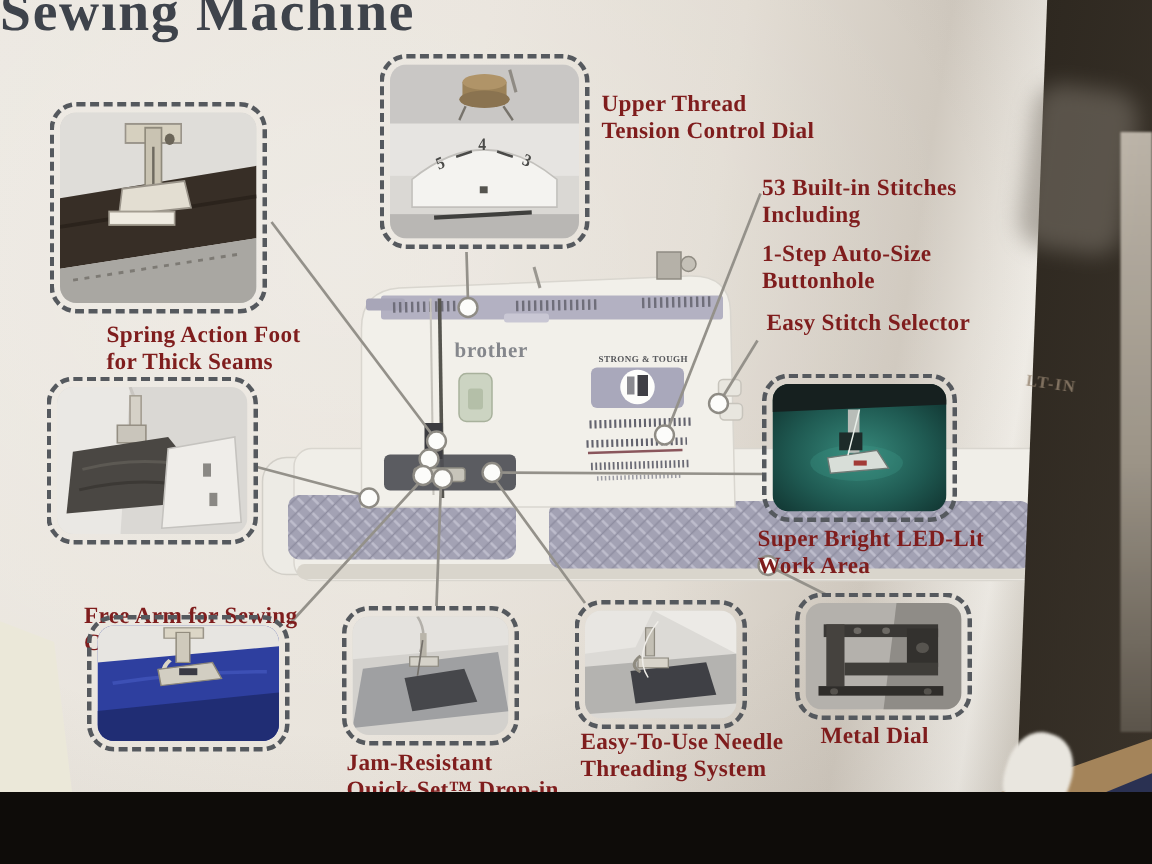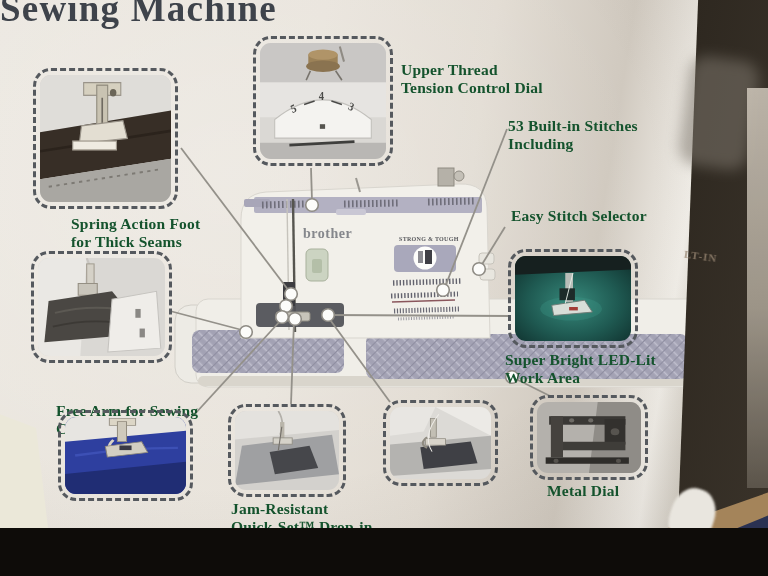--- a/index.html
+++ b/index.html
@@ -33,21 +33,21 @@
   .bottom-navy{left:0;top:0;width:768px;height:576px;z-index:5;background:#222b4c;
     clip-path:polygon(43% 96.9%,90.1% 94.4%,89% 100%,43.7% 100%);}
   .bottom-logo{left:398px;top:556px;z-index:5;color:#f2f3f6;font-weight:700;
     font-size:37px;letter-spacing:1px;line-height:1;}
 
   
   .title{left:0;top:-13px;z-index:4;color:#3e434b;font-weight:700;font-size:37px;
     letter-spacing:1.2px;white-space:nowrap;}
 
   
-  .lbl{position:absolute;z-index:4;color:#14532d;font-weight:700;font-size:15.5px;
+  .lbl{position:absolute;z-index:4;color:#7f1d1d;font-weight:700;font-size:15.5px;
     line-height:1.14;letter-spacing:.2px;white-space:pre-line;}
 
   
   .card{position:absolute;z-index:4;border:3px dashed #55595e;border-radius:18px;
     padding:4px;box-sizing:border-box;}
   .card svg{display:block;width:100%;height:100%;border-radius:11px;}
 
   .connectors{left:0;top:0;z-index:3;}
 </style>
 </head>
@@ -186,20 +186,22 @@
       <line x1="68" y1="50" x2="78" y2="53" stroke="#4a4a48" stroke-width="1.5"></line>
       <rect x="57" y="70" width="5" height="4" fill="#55544f"></rect>
       <line x1="28" y1="88" x2="90" y2="85" stroke="#3f3f3d" stroke-width="2.5"></line>
     </svg>
   </div>
   <div class="lbl" style="left:401px;top:61px;">Upper Thread
 Tension Control Dial</div>
 
   <div class="lbl" style="left:508px;top:117px;">53 Built-in Stitches
 Including</div>
+  <div class="lbl" style="left:508px;top:161px;">1-Step Auto-Size
+Buttonhole</div>
   <div class="lbl" style="left:511px;top:207px;">Easy Stitch Selector</div>
 
   <div class="card" style="left:31px;top:251px;width:141px;height:112px;">
     <svg viewBox="0 0 120 100" preserveAspectRatio="none">
       <rect width="120" height="100" fill="#dad8d4"></rect>
       <polygon points="0,0 46,0 40,100 0,100" fill="#eae8e4"></polygon>
       <path d="M46,0 Q58,28 40,60" fill="none" stroke="#c9c6c1" stroke-width="2"></path>
       <rect x="46" y="6" width="7" height="22" fill="#d5d1c7" stroke="#a29c90"></rect>
       <rect x="38" y="26" width="18" height="12" fill="#c9c5bb" stroke="#948e82"></rect>
       <polygon points="10,44 70,34 88,58 70,80 6,86" fill="#4a4743"></polygon>
@@ -264,20 +266,22 @@
       <polygon points="0,0 54,0 40,34 0,40" fill="#e8e6e2"></polygon>
       <polygon points="54,0 120,0 120,40" fill="#eceae6"></polygon>
       <polygon points="0,52 120,40 120,86 0,96" fill="#b4b3b0"></polygon>
       <polygon points="36,56 96,48 104,78 40,86" fill="#3f4045"></polygon>
       <rect x="48" y="16" width="7" height="26" fill="#c3bfb4" stroke="#8f8b80"></rect>
       <path d="M44,42 q-10,9 0,15" stroke="#8f8b80" stroke-width="2.5" fill="none"></path>
       <rect x="42" y="44" width="24" height="9" fill="#d8d4ca" stroke="#8f8b80"></rect>
       <path d="M58,10 q-20,30 -8,52" stroke="#efede8" stroke-width="1.2" fill="none"></path>
     </svg>
   </div>
+  <div class="lbl" style="left:387px;top:486px;">Easy-To-Use Needle
+Threading System</div>
 
   <div class="card" style="left:530px;top:395px;width:118px;height:85px;">
     <svg viewBox="0 0 120 100" preserveAspectRatio="none">
       <rect width="120" height="100" fill="#b4b1ac"></rect>
       <rect width="120" height="100" fill="url(#ledglow)" opacity="0"></rect>
       <polygon points="70,0 120,0 120,100 60,100" fill="#8f8c87"></polygon>
       <rect x="14" y="20" width="88" height="12" fill="#3a3835"></rect>
       <rect x="16" y="20" width="14" height="58" fill="#45423e"></rect>
       <rect x="78" y="24" width="24" height="36" fill="#33312e"></rect>
       <rect x="30" y="56" width="72" height="12" fill="#3f3d39"></rect>

